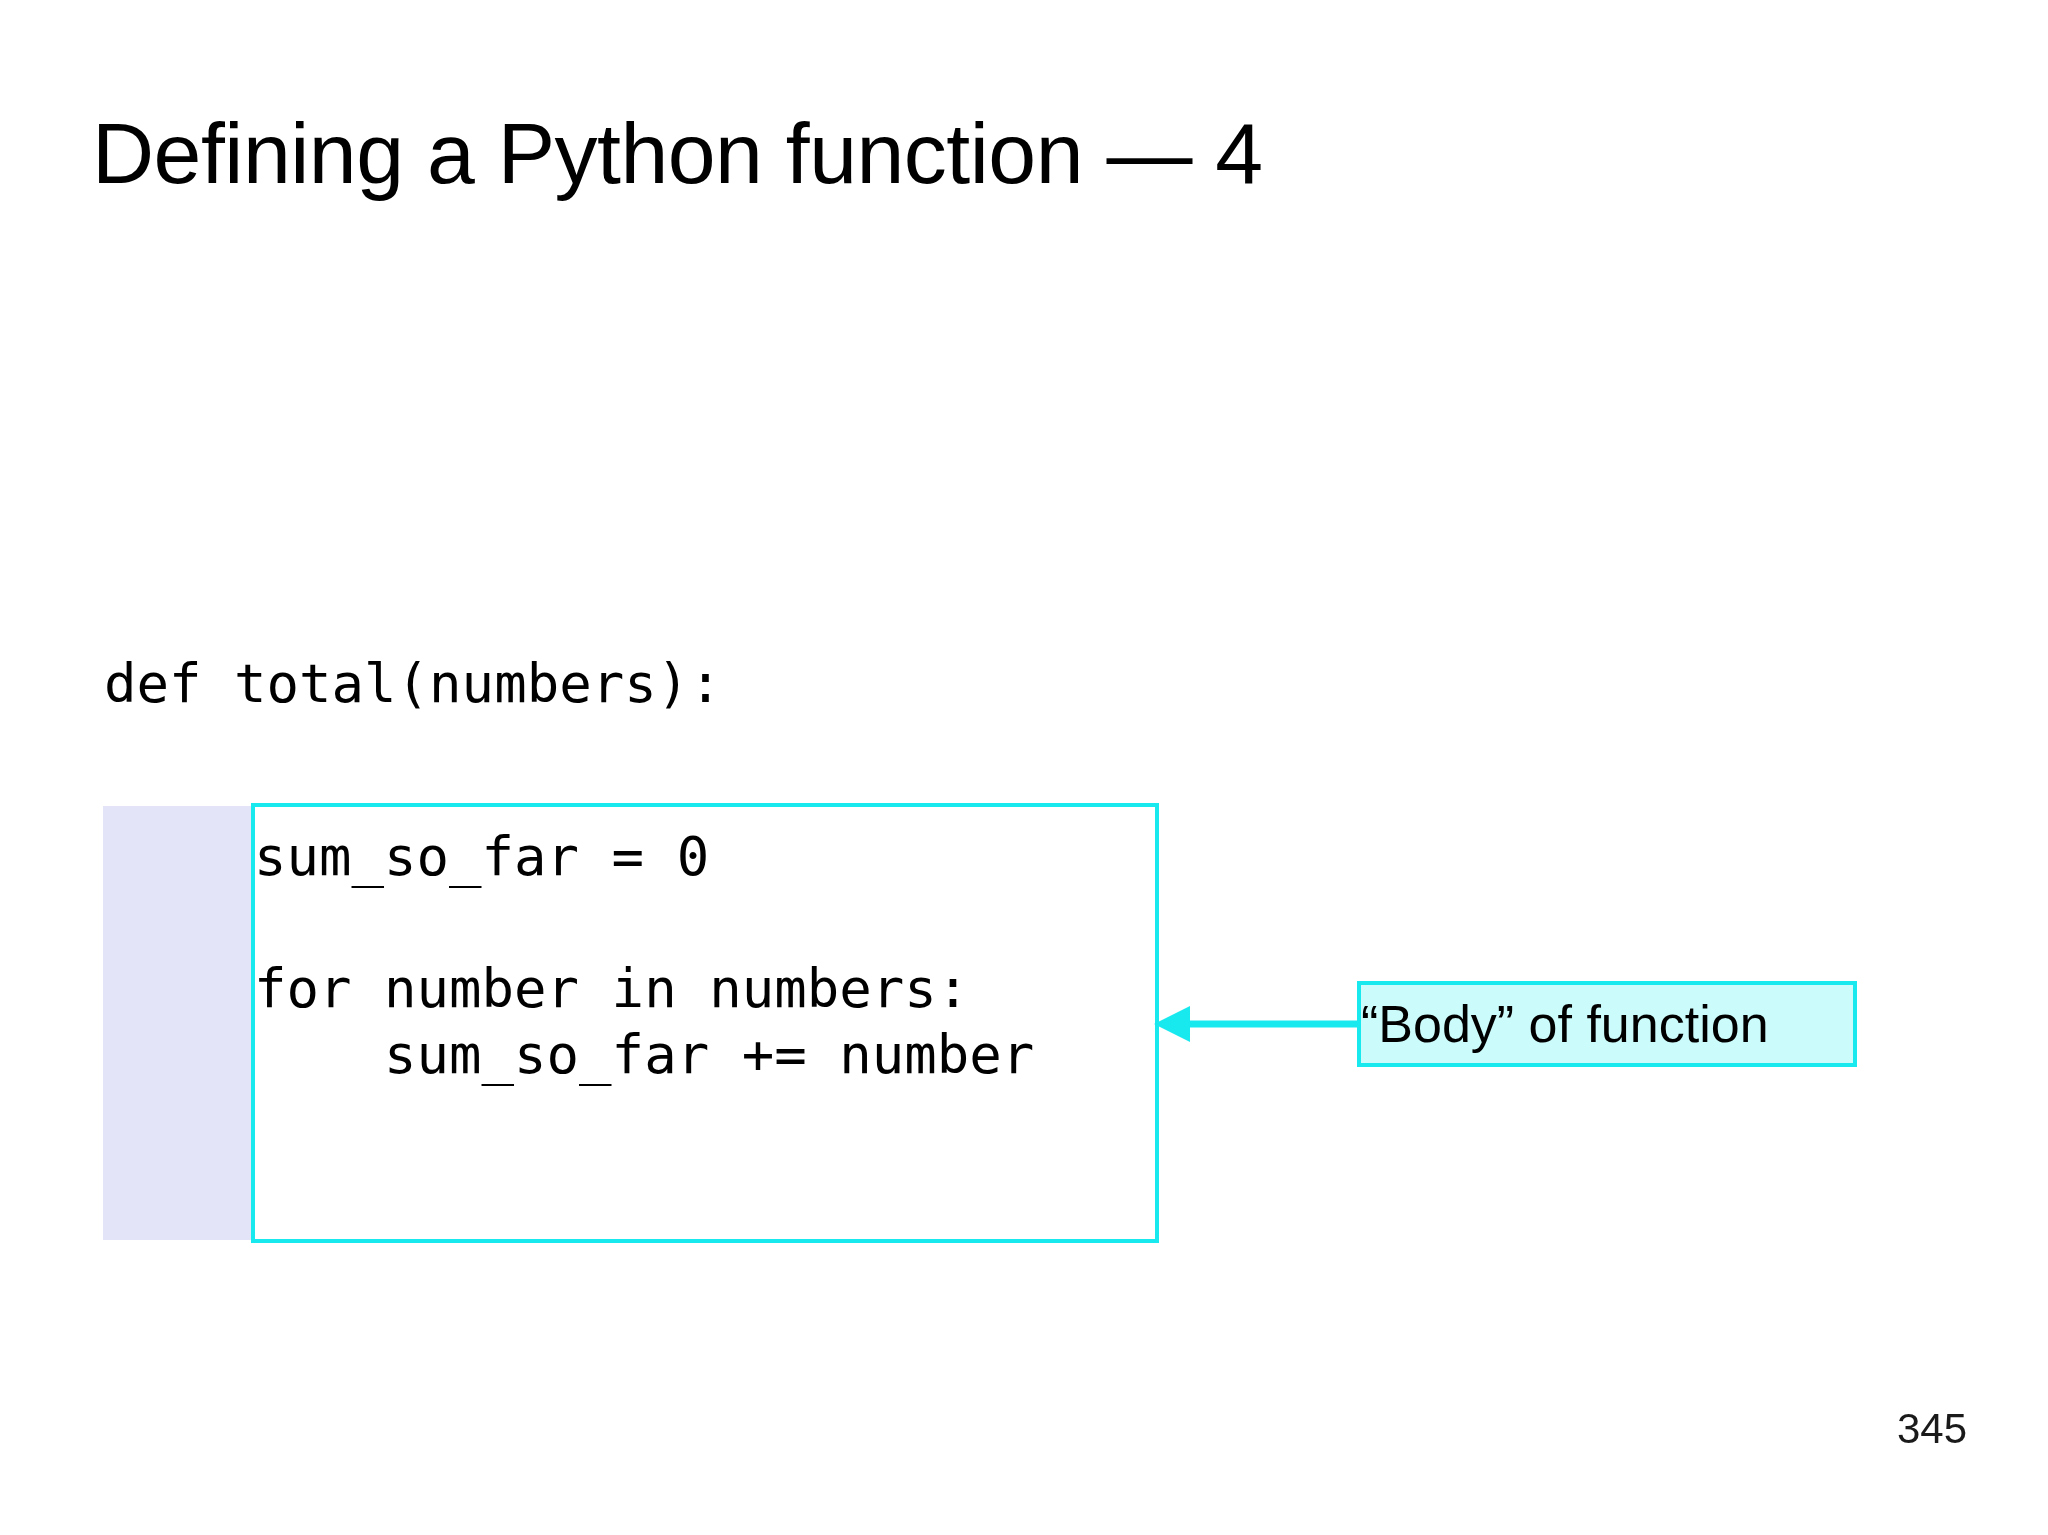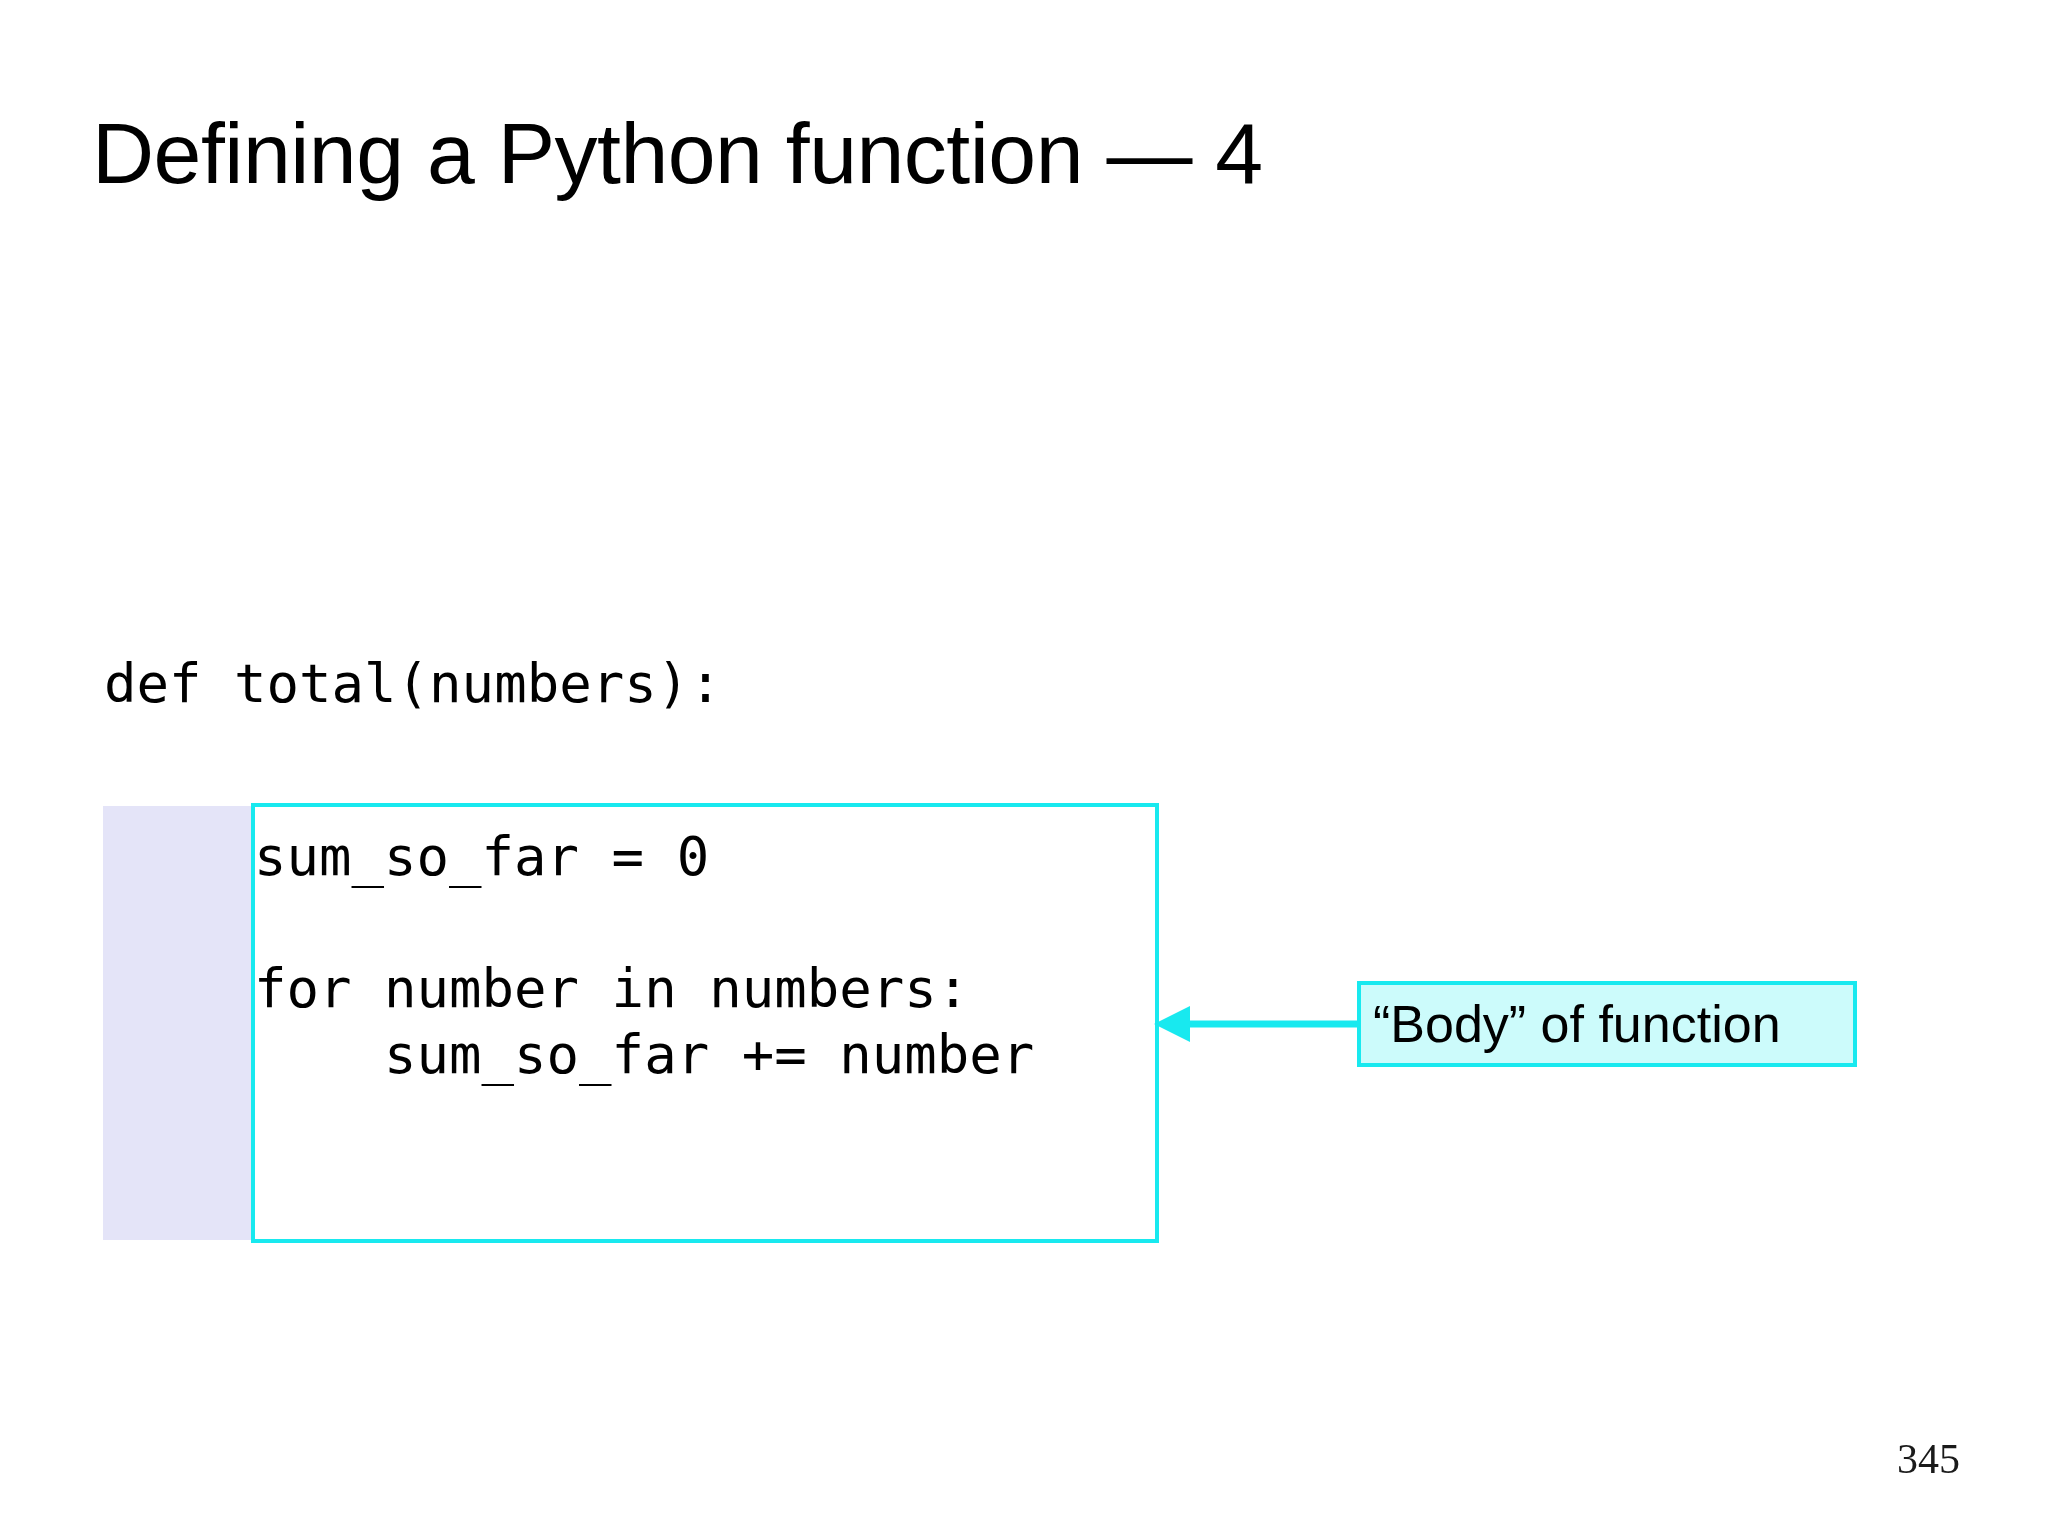--- a/index.html
+++ b/index.html
@@ -83,21 +83,20 @@
     left: 1357px;
     top: 981px;
     width: 500px;
     height: 86px;
     box-sizing: border-box;
     border: 4px solid #18e9ef;
     background: #ccfbfb;
     display: flex;
     align-items: center;
     justify-content: flex-start;
-    padding-left: 12px;
   }
   #callout-label {
     font-family: "Liberation Sans", sans-serif;
     font-size: 52px;
     line-height: 1;
     color: #000000;
     white-space: pre;
   }
 
   
@@ -108,25 +107,24 @@
     width: 215px;
     height: 48px;
     pointer-events: none;
   }
 
   
   #page-number {
     position: absolute;
     left: 1897px;
     top: 1405px;
-    font-family: Liberation Serif, serif;
+    font-family: Liberation Sans, sans-serif;
     font-size: 42px;
     color: #1a1a1a;
     white-space: pre;
-    margin-top: 30px;
   }
 </style>
 </head>
 <body>
 
 <div id="slide">
 
   <div id="slide-title">Defining a Python function — 4</div>
 
   <div id="def-line" class="code">def total(numbers):</div>

